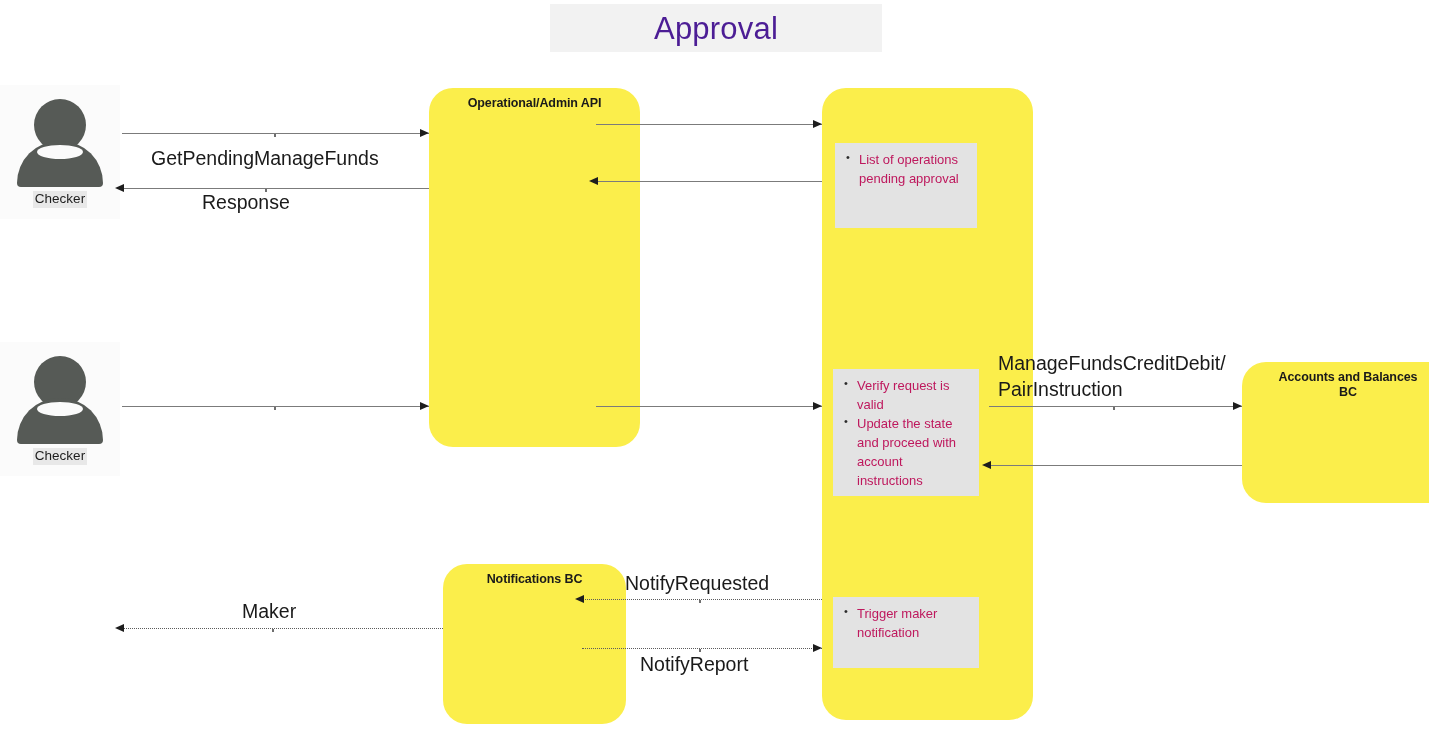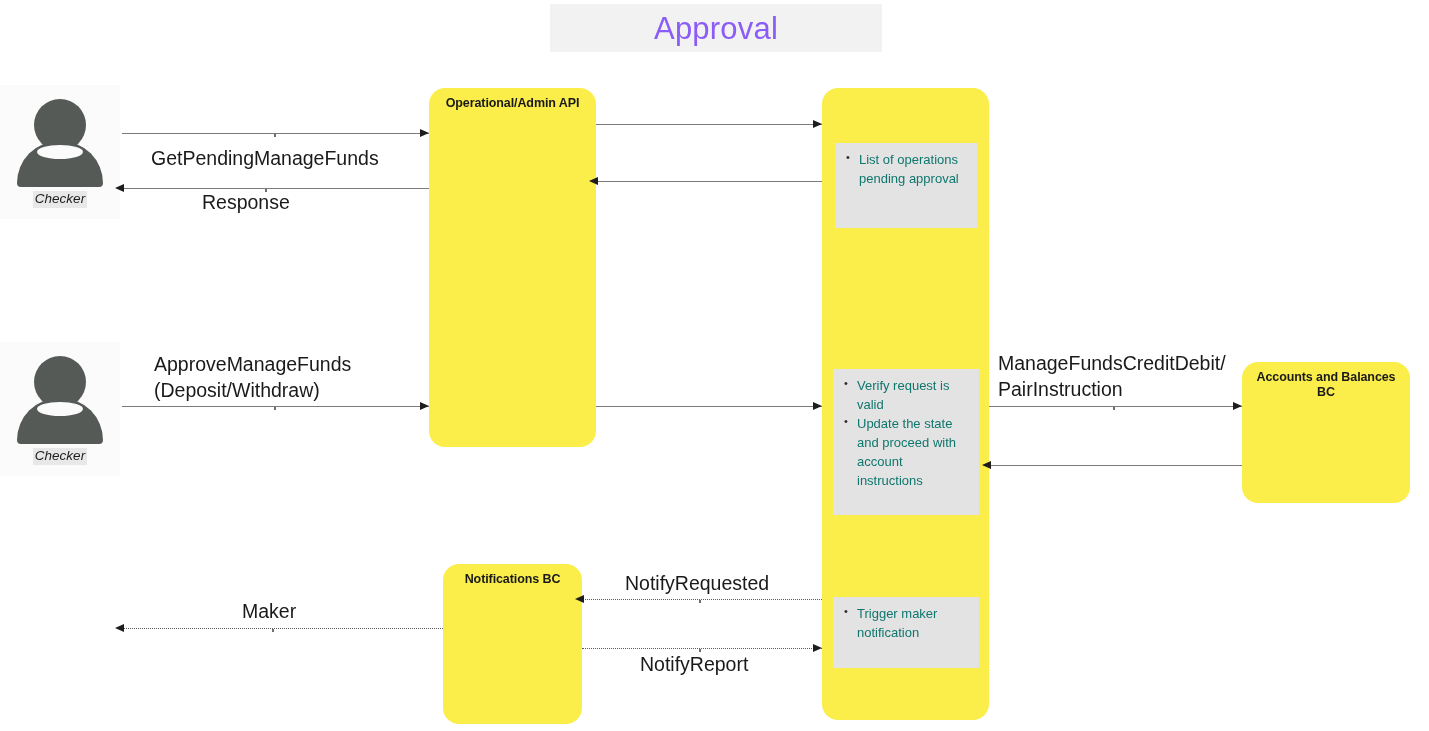--- a/index.html
+++ b/index.html
@@ -26,36 +26,35 @@
     top: 4px;
     width: 332px;
     height: 48px;
     background: #f2f2f2;
     display: flex;
     align-items: center;
     justify-content: center;
   }
   .title-band .title-text {
     font-size: 31px;
-    color: #8b5cf6;
+    color: #4c1d95;
     font-weight: 400;
     letter-spacing: .2px;
     line-height: 1;
   }
 
   
   .actor {
     position: absolute;
     width: 120px;
     background: #fbfbfb;
     display: flex;
     flex-direction: column;
     align-items: center;
     justify-content: flex-start;
-    font-style: italic;
   }
   .actor .person {
     width: 90px;
     height: 90px;
     position: relative;
     margin-top: 12px;
   }
   .actor .person .head {
     position: absolute;
     left: 50%;
@@ -92,21 +91,22 @@
     background: #e8e8e8;
     padding: 0 2px;
     margin-top: 4px;
     line-height: 1.25;
   }
 
   
   .component {
     position: absolute;
     background: #fbee4b;
-    border-radius: 16px;
+    border-radius: 24px;
+    padding-left: 44px;
   }
   .component .comp-title {
     position: absolute;
     left: 0;
     right: 0;
     top: 8px;
     text-align: center;
     font-size: 12.5px;
     font-weight: bold;
     color: #1a1a1a;
@@ -124,21 +124,21 @@
     padding: 8px 8px 8px 6px;
   }
   .note ul {
     margin: 0;
     padding: 0 0 0 18px;
     list-style: none;
   }
   .note li {
     position: relative;
     font-size: 13px;
-    color: #0f766e;
+    color: #be185d;
     line-height: 1.44;
     margin: 0 0 1px 0;
   }
   .note li::before {
     content: "\2022";
     position: absolute;
     left: -13px;
     top: -1px;
     font-size: 11px;
     color: #2b2b2b;
@@ -218,21 +218,21 @@
   </div>
 
   <div class="component" style="left:822px; top:88px; width:167px; height:632px;">
 
     <div class="note" style="left:13px; top:55px; width:142px; height:85px;">
       <ul>
         <li>List of operations pending approval</li>
       </ul>
     </div>
 
-    <div class="note" style="left:11px; top:281px; width:146px; height:146px;">
+    <div class="note" style="left:11px; top:281px; width:146px; height:127px;">
       <ul>
         <li>Verify request is valid</li>
         <li>Update the state and proceed with account instructions</li>
       </ul>
     </div>
 
     <div class="note" style="left:11px; top:509px; width:146px; height:71px;">
       <ul>
         <li>Trigger maker notification</li>
       </ul>
@@ -260,22 +260,20 @@
   <div class="arrowhead left" style="left:589px; top:177px;"></div>
 
   <div class="conn" style="left:122px; top:188px; width:307px;"></div>
   <div class="midtick" style="left:265px; top:189px;"></div>
   <div class="arrowhead left" style="left:115px; top:184px;"></div>
   <div class="edge-label" style="left:202px; top:190px;">Response</div>
 
   <div class="conn" style="left:122px; top:406px; width:307px;"></div>
   <div class="midtick" style="left:274px; top:407px;"></div>
   <div class="arrowhead right" style="left:420px; top:402px;"></div>
-  <div class="edge-label" style="left:154px; top:352px;">ApproveManageFunds
-(Deposit/Withdraw)</div>
 
   <div class="conn" style="left:596px; top:406px; width:226px;"></div>
   <div class="arrowhead right" style="left:813px; top:402px;"></div>
 
   <div class="conn" style="left:989px; top:406px; width:253px;"></div>
   <div class="midtick" style="left:1113px; top:407px;"></div>
   <div class="arrowhead right" style="left:1233px; top:402px;"></div>
   <div class="edge-label" style="left:998px; top:351px;">ManageFundsCreditDebit/
 PairInstruction</div>
 

